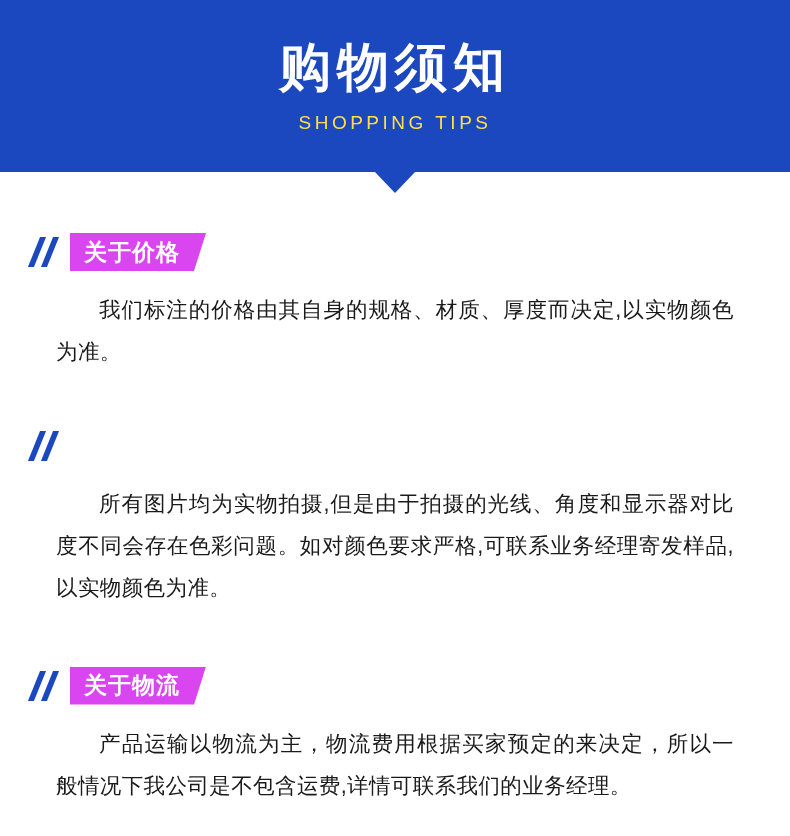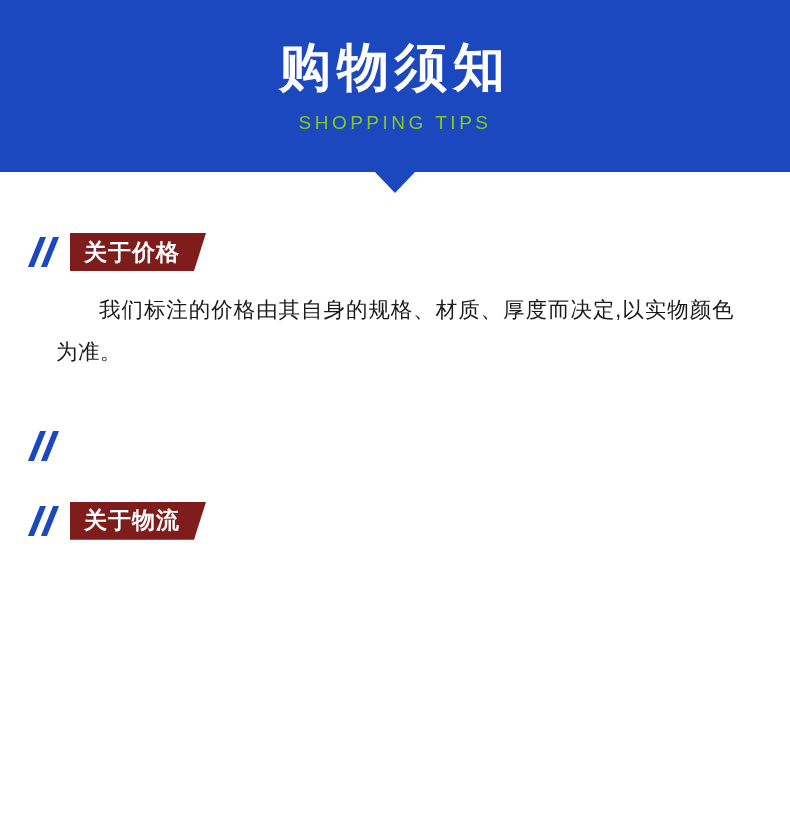--- a/index.html
+++ b/index.html
@@ -35,21 +35,21 @@
   }
   .banner-title {
     color: #ffffff;
     font-size: 52px;
     font-weight: bold;
     letter-spacing: 6px;
     line-height: 1.15;
     text-align: center;
   }
   .banner-sub {
-    color: #84cc16;
+    color: #fde047;
     font-size: 19px;
     letter-spacing: 3.5px;
     margin-top: 14px;
     text-align: center;
     font-weight: normal;
   }
   .banner-arrow {
     position: absolute;
     left: 50%;
     bottom: -21px;
@@ -65,21 +65,21 @@
   .content {
     position: relative;
     padding: 0;
   }
 
   .section {
     position: relative;
   }
   .sec-1 { margin-top: 60px; }
   .sec-2 { margin-top: 52px; }
-  .sec-3 { margin-top: 35px; }
+  .sec-3 { margin-top: 56px; }
 
   .sec-head {
     position: relative;
     display: flex;
     align-items: center;
     padding-left: 28px;
     height: 40px;
   }
   .slashes {
     display: inline-block;
@@ -95,21 +95,21 @@
     height: 30px;
     background: #1b48bf;
     transform: skewX(-22deg);
   }
   .slashes span.s1 { left: 6px; }
   .slashes span.s2 { left: 19px; }
 
   .tag {
     display: inline-flex;
     align-items: center;
-    background: #7f1d1d;
+    background: #d946ef;
     color: #ffffff;
     font-size: 23px;
     font-weight: bold;
     letter-spacing: 1px;
     height: 38px;
     padding: 0 16px 0 14px;
     box-sizing: border-box;
     
     clip-path: polygon(0 0, 100% 0, calc(100% - 12px) 100%, 0 100%);
     padding-right: 26px;
@@ -149,26 +149,28 @@
       <div class="sec-body">我们标注的价格由其自身的规格、材质、厚度而决定,以实物颜色为准。</div>
     </div>
 
     <div class="section sec-2">
       <div class="sec-head">
         <span class="slashes">
           <span class="s1"></span>
             <span class="s2"></span>
         </span>
       </div>
+      <div class="sec-body">所有图片均为实物拍摄,但是由于拍摄的光线、角度和显示器对比度不同会存在色彩问题。如对颜色要求严格,可联系业务经理寄发样品,以实物颜色为准。</div>
     </div>
 
     <div class="section sec-3">
       <div class="sec-head">
         <span class="slashes">
           <span class="s1"></span>
             <span class="s2"></span>
         </span>
         <span class="tag">关于物流</span>
       </div>
+      <div class="sec-body">产品运输以物流为主，物流费用根据买家预定的来决定，所以一般情况下我公司是不包含运费,详情可联系我们的业务经理。</div>
     </div>
 
   </div>
 </div>
 
 </body></html>

